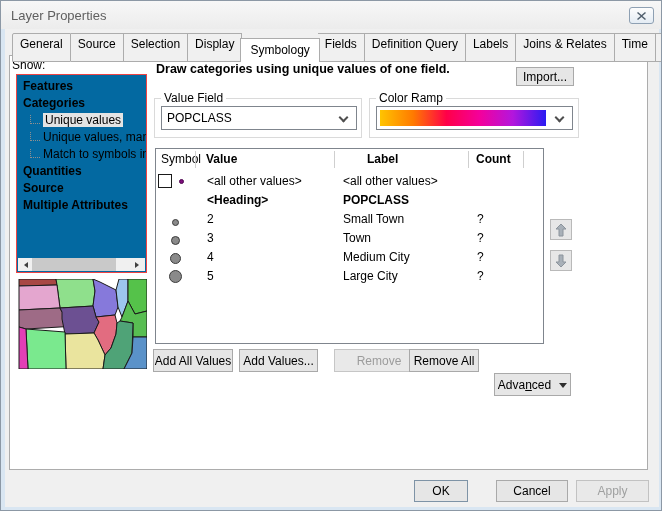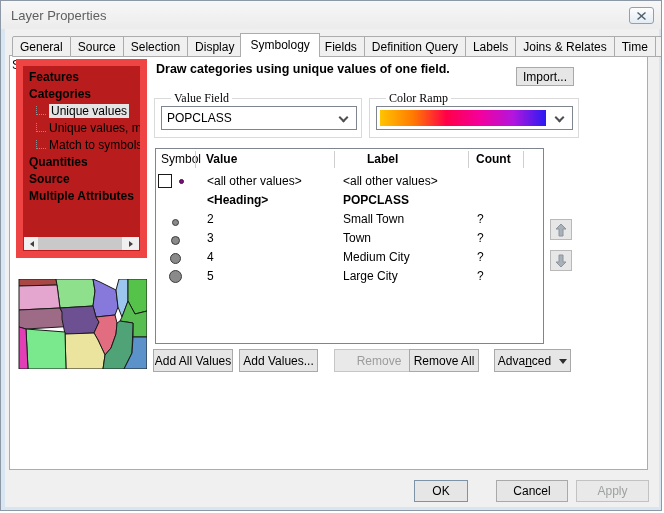--- a/index.html
+++ b/index.html
@@ -5,49 +5,49 @@
   html,body{margin:0;padding:0;background:#ffffff;font-family:"Liberation Sans",sans-serif;}
   *{box-sizing:border-box;}
   .dialog{position:relative;width:662px;height:511px;border:1px solid #8C98A5;background:#D9E6F2;overflow:hidden;}
   .titlebar{position:absolute;left:0;top:0;width:100%;height:28px;background:linear-gradient(#F7F7F7,#ECECEC);}
   .title{position:absolute;left:10px;top:7px;font-size:13px;color:#5F5F5F;}
   .closebtn{position:absolute;right:7px;top:6px;width:25px;height:17px;background:linear-gradient(#FDFDFD,#E4ECF4);border:1px solid #8EA0B3;border-radius:3px;display:flex;align-items:center;justify-content:center;cursor:default;}
   .content{position:absolute;left:4px;top:28px;width:654px;height:478px;background:#F0F0F0;}
 
   
   .tabs{position:absolute;left:11px;top:32px;display:flex;align-items:flex-end;z-index:3;}
-  .tab{height:21px;line-height:20px;padding:0 7px;font-size:12px;color:#000;background:#F0F0F0;border:1px solid #ACACAC;border-left:none;white-space:nowrap;}
+  .tab{height:29px;line-height:20px;padding:0 7px;font-size:12px;color:#000;background:#F0F0F0;border:1px solid #ACACAC;border-left:none;white-space:nowrap;}
   .tab:first-child{border-left:1px solid #ACACAC;border-top-left-radius:2px;}
   .tab.active{background:#fff;height:24px;line-height:23px;border-left:1px solid #ACACAC;border-bottom:none;margin:0 -2px;padding:0 9px;position:relative;z-index:4;text-align:center;}
 
   
   .page{position:absolute;left:8px;top:54px;width:639px;height:415px;background:#fff;border:1px solid #ACACAC;z-index:2;}
   .show-label{position:absolute;left:2px;top:2px;font-size:12px;}
 
-  .tree{position:absolute;left:6px;top:3px;width:131px;height:199px;background:#b91c1c;border:7px solid #ef4444;padding-top:3px;overflow:hidden;}
+  .tree{position:absolute;left:6px;top:18px;width:131px;height:199px;background:#0369a1;border:1px solid #ef4444;padding-top:3px;overflow:hidden;}
   .titem{height:17px;line-height:17px;font-size:12px;padding-left:6px;white-space:nowrap;}
   .titem.bold{font-weight:bold;}
   .titem.child{padding-left:13px;font-weight:normal;}
   .branch{display:inline-block;width:10px;height:9px;border-left:1px dotted #8F8F8F;border-bottom:1px dotted #8F8F8F;margin-right:3px;}
   .lbl.sel{background:#E4E4E4;padding:0 2px;}
   .hscroll{position:absolute;left:1px;right:1px;bottom:1px;height:13px;background:#F0F0F0;display:flex;align-items:center;}
   .sb-btn{width:13px;height:13px;display:flex;align-items:center;justify-content:center;}
   .tri-l{width:0;height:0;border:3px solid transparent;border-right:4px solid #404040;}
   .tri-r{width:0;height:0;border:3px solid transparent;border-left:4px solid #404040;}
   .sb-track{position:relative;flex:1;height:13px;}
   .sb-thumb{position:absolute;left:1px;top:0;width:84px;height:13px;background:#C9C9C9;}
 
   .map{position:absolute;left:6px;top:223px;width:131px;height:90px;}
 
   .heading{position:absolute;left:146px;top:6px;font-size:12.5px;font-weight:bold;}
   .btn{background:#E6E6E6;border:1px solid #A9A9A9;font-size:12px;color:#000;display:flex;align-items:center;justify-content:center;font-family:"Liberation Sans",sans-serif;}
   .btn-import{position:absolute;left:506px;top:11px;width:58px;height:19px;}
 
   .group{position:absolute;border:1px solid #DADADA;height:40px;}
-  .legend{position:absolute;top:-8px;left:16px;background:#fff;padding:0 3px;font-size:12px;color:#000;font-family:Liberation Serif, serif;}
+  .legend{position:absolute;top:-8px;left:6px;background:#fff;padding:0 3px;font-size:12px;color:#000;}
   .group-vf{left:144px;top:42px;width:208px;}
   .group-cr{left:359px;top:42px;width:210px;}
   .combo{position:absolute;left:6px;top:7px;height:24px;background:#fff;border:1px solid #7F858D;font-size:12px;display:flex;align-items:center;padding-left:5px;}
   .combo-vf{width:196px;}
   .combo-cr{width:197px;padding-left:0;}
   .chev{position:absolute;right:9px;top:7px;width:7px;height:7px;border-left:2px solid #4F4F4F;border-bottom:2px solid #4F4F4F;transform:rotate(-45deg);}
   .ramp{position:absolute;left:3px;top:3px;bottom:3px;right:26px;}
 
   
   .vtable{position:absolute;left:145px;top:92px;width:389px;height:196px;background:#fff;border:1px solid #7F858D;}
@@ -73,21 +73,21 @@
   .updown{position:absolute;left:540px;width:22px;height:21px;background:#E7E7E7;border:1px solid #B9B9B9;display:flex;align-items:center;justify-content:center;}
   .up{top:163px;}
   .down{top:194px;}
 
   .abtn{position:absolute;top:293px;height:23px;}
   .abtn.disabled{color:#9C9C9C;border-color:#C6C6C6;background:#E9E9E9;}
   .a1{left:143px;width:80px;}
   .a2{left:229px;width:79px;}
   .a3{left:324px;width:90px;}
   .a4{left:399px;width:70px;}
-  .a5{left:484px;width:77px;}
+  .a5{left:484px;width:77px;margin-top:24px;}
   .caret{width:0;height:0;border:4px solid transparent;border-top:5px solid #2E2E2E;margin-left:8px;margin-top:5px;}
 
   .fbtn{position:absolute;top:479px;height:22px;}
   .f-ok{left:413px;width:54px;border-color:#7E93A6;}
   .f-cancel{left:495px;width:72px;}
   .f-apply{left:575px;width:73px;color:#9FA0A0;border-color:#C2C2C2;background:#E9E9E9;}
 </style>
 </head>
 <body>
 

